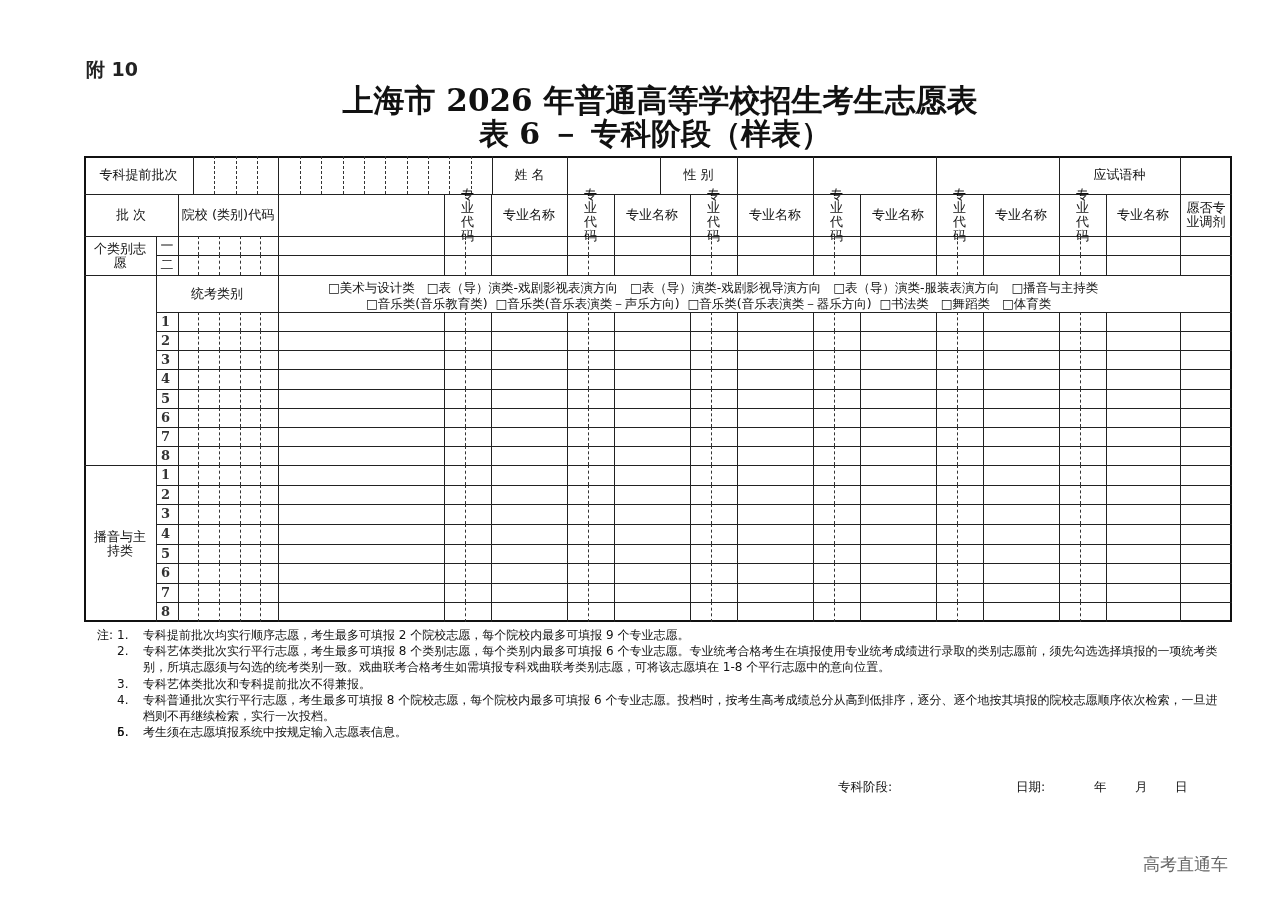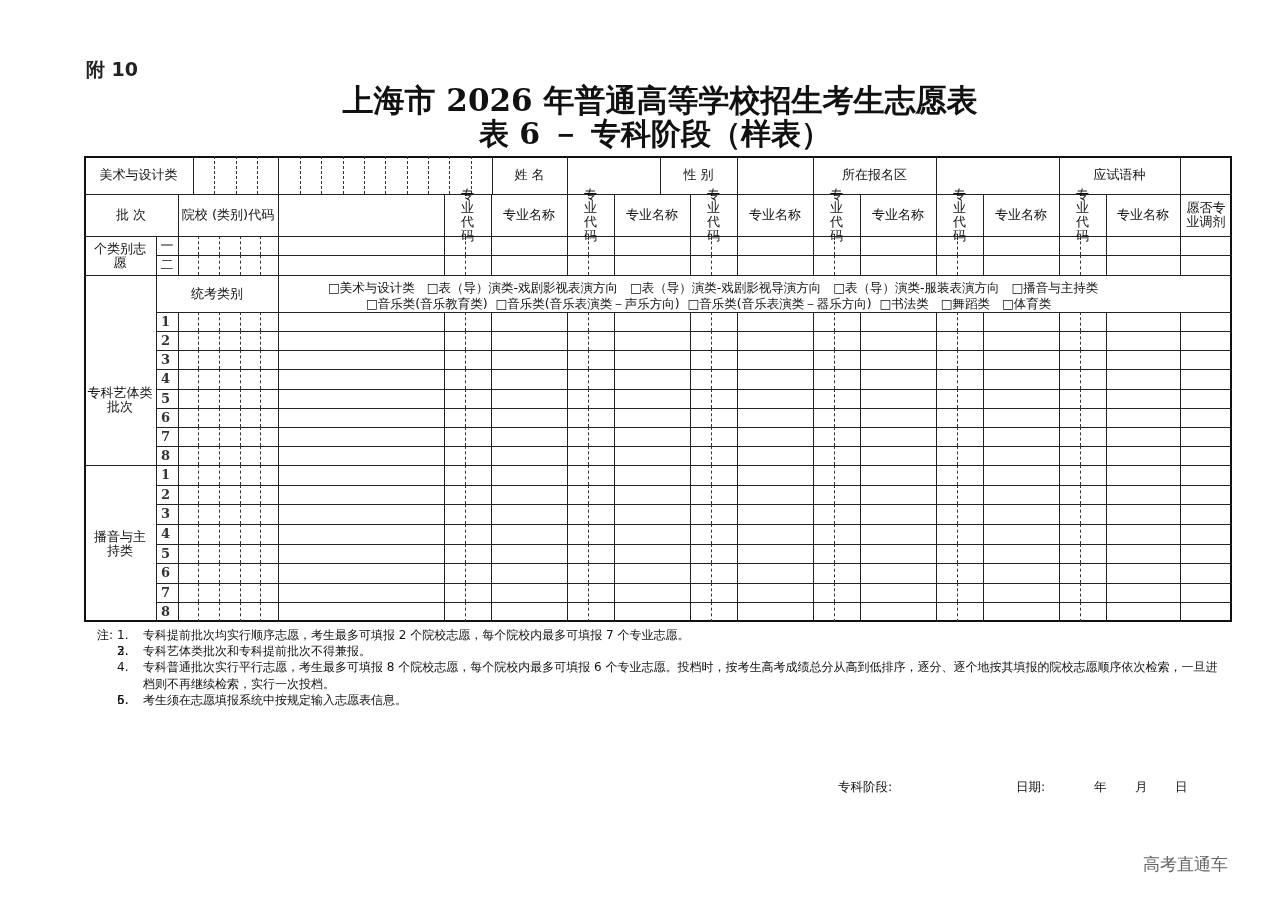--- a/index.html
+++ b/index.html
@@ -32,21 +32,21 @@
 </style>
 </head>
 <body>
 
 <div class="annex">附 10</div>
 <div class="title1">上海市 2026 年普通高等学校招生考生志愿表</div>
 <div class="title2">表 6  － 专科阶段（样表）</div>
 
 <div class="form" id="form">
     <div class="ln h" style="left: -2px; top: 36px; width: 1148px;"></div>
-    <div class="cell" style="left: -2px; top: -2px; width: 109px; height: 38px;">美术与设计类</div>
+    <div class="cell" style="left: -2px; top: -2px; width: 109px; height: 38px;">专科提前批次</div>
     <div class="ln v" style="left: 107px; top: -2px; height: 38px;"></div>
     <div class="vd" style="left: 128.357px; top: -2px; height: 38px;"></div>
     <div class="vd" style="left: 149.714px; top: -2px; height: 38px;"></div>
     <div class="vd" style="left: 171.071px; top: -2px; height: 38px;"></div>
     <div class="vd" style="left: 213.786px; top: -2px; height: 38px;"></div>
     <div class="vd" style="left: 235.143px; top: -2px; height: 38px;"></div>
     <div class="vd" style="left: 256.5px; top: -2px; height: 38px;"></div>
     <div class="vd" style="left: 277.857px; top: -2px; height: 38px;"></div>
     <div class="vd" style="left: 299.214px; top: -2px; height: 38px;"></div>
     <div class="vd" style="left: 320.571px; top: -2px; height: 38px;"></div>
@@ -70,21 +70,20 @@
     <div class="cell" style="left: 363.286px; top: -2px; width: 21.3571px; height: 38px;"></div>
     <div class="cell" style="left: 384.643px; top: -2px; width: 21.3571px; height: 38px;"></div>
     <div class="cell" style="left: 406px; top: -2px; width: 75px; height: 38px;">姓  名</div>
     <div class="ln v" style="left: 481px; top: -2px; height: 38px;"></div>
     <div class="cell" style="left: 481px; top: -2px; width: 93px; height: 38px;"></div>
     <div class="ln v" style="left: 574px; top: -2px; height: 38px;"></div>
     <div class="cell" style="left: 574px; top: -2px; width: 77px; height: 38px;">性  别</div>
     <div class="ln v" style="left: 651px; top: -2px; height: 38px;"></div>
     <div class="cell" style="left: 651px; top: -2px; width: 76px; height: 38px;"></div>
     <div class="ln v" style="left: 727px; top: -2px; height: 38px;"></div>
-    <div class="cell" style="left: 727px; top: -2px; width: 123px; height: 38px;">所在报名区</div>
     <div class="ln v" style="left: 850px; top: -2px; height: 38px;"></div>
     <div class="cell" style="left: 850px; top: -2px; width: 123px; height: 38px;"></div>
     <div class="ln v" style="left: 973px; top: -2px; height: 38px;"></div>
     <div class="cell" style="left: 973px; top: -2px; width: 121px; height: 38px;">应试语种</div>
     <div class="ln v" style="left: 1094px; top: -2px; height: 38px;"></div>
     <div class="cell" style="left: 1094px; top: -2px; width: 52px; height: 38px;"></div>
     <div class="ln h" style="left: -2px; top: 78px; width: 1148px;"></div>
     <div class="cell" style="left: -2px; top: 36px; width: 94px; height: 42px;">批  次</div>
     <div class="ln v" style="left: 92px; top: 36px; height: 42px;"></div>
     <div class="cell" style="left: 92px; top: 36px; width: 100px; height: 42px;">院校 (类别)代码</div>
@@ -203,23 +202,20 @@
     <div class="cell" style="left: 973px; top: 97px; width: 47px; height: 20px;"></div>
     <div class="cell" style="left: 1020px; top: 97px; width: 74px; height: 20px;"></div>
     <div class="ln v" style="left: 1094px; top: 97px; height: 20px;"></div>
     <div class="cell" style="left: 1094px; top: 97px; width: 52px; height: 20px;"></div>
     <div class="ln h" style="left: 70px; top: 154px; width: 1076px;"></div>
     <div class="ln v" style="left: 70px; top: 117px; height: 37px;"></div>
     <div class="cell" style="left: 70px; top: 117px; width: 122px; height: 37px;">统考类别</div>
     <div class="ln v" style="left: 192px; top: 117px; height: 37px;"></div>
     <div class="cats" style="left: 242px; top: 122px;">□美术与设计类   □表（导）演类-戏剧影视表演方向   □表（导）演类-戏剧影视导演方向   □表（导）演类-服装表演方向   □播音与主持类</div>
     <div class="cats" style="left: 280px; top: 138px;">□音乐类(音乐教育类)  □音乐类(音乐表演类－声乐方向)  □音乐类(音乐表演类－器乐方向)  □书法类   □舞蹈类   □体育类</div>
-    <div class="cell" style="left: -2px; top: 117px; width: 72px; height: 190px;">
-      <span style="width: 72px; display: inline-block; margin-top: 60px;">专科艺体类批次</span>
-    </div>
     <div class="ln v" style="left: 70px; top: 154px; height: 19px;"></div>
     <div class="cell num" style="left: 70px; top: 154px; width: 22px; height: 19px; justify-content: flex-start; padding-left: 5px; box-sizing: border-box;">1</div>
     <div class="ln v" style="left: 92px; top: 154px; height: 19px;"></div>
     <div class="vd" style="left: 112px; top: 154px; height: 19px;"></div>
     <div class="vd" style="left: 133px; top: 154px; height: 19px;"></div>
     <div class="vd" style="left: 154px; top: 154px; height: 19px;"></div>
     <div class="vd" style="left: 174px; top: 154px; height: 19px;"></div>
     <div class="ln v" style="left: 192px; top: 154px; height: 19px;"></div>
     <div class="cell" style="left: 92px; top: 154px; width: 100px; height: 19px;"></div>
     <div class="cell" style="left: 192px; top: 154px; width: 166px; height: 19px;"></div>
@@ -899,22 +895,22 @@
     <div class="ln v" style="left: 973px; top: 444px; height: 20px;"></div>
     <div class="vd" style="left: 994px; top: 444px; height: 20px;"></div>
     <div class="ln v" style="left: 1020px; top: 444px; height: 20px;"></div>
     <div class="cell" style="left: 973px; top: 444px; width: 47px; height: 20px;"></div>
     <div class="cell" style="left: 1020px; top: 444px; width: 74px; height: 20px;"></div>
     <div class="ln v" style="left: 1094px; top: 444px; height: 20px;"></div>
     <div class="cell" style="left: 1094px; top: 444px; width: 52px; height: 20px;"></div>
   </div>
 
 <div class="notes" id="notes">
-    <div class="note" style="padding-left: 46px; width: 1085px;"><span class="nlabel" style="left: 0px;">注:</span><span class="nlabel" style="left: 20px;">1.</span><span>专科提前批次均实行顺序志愿，考生最多可填报 2 个院校志愿，每个院校内最多可填报 7 个专业志愿。</span></div>
-    <div class="note" style="padding-left: 46px; width: 1085px;"><span class="nlabel" style="left: 20px;">2.</span></div>
+    <div class="note" style="padding-left: 46px; width: 1085px;"><span class="nlabel" style="left: 0px;">注:</span><span class="nlabel" style="left: 20px;">1.</span><span>专科提前批次均实行顺序志愿，考生最多可填报 2 个院校志愿，每个院校内最多可填报 9 个专业志愿。</span></div>
+    <div class="note" style="padding-left: 46px; width: 1085px;"><span class="nlabel" style="left: 20px;">2.</span><span>专科艺体类批次实行平行志愿，考生最多可填报 8 个类别志愿，每个类别内最多可填报 6 个专业志愿。专业统考合格考生在填报使用专业统考成绩进行录取的类别志愿前，须先勾选选择填报的一项统考类别，所填志愿须与勾选的统考类别一致。戏曲联考合格考生如需填报专科戏曲联考类别志愿，可将该志愿填在 1-8 个平行志愿中的意向位置。</span></div>
     <div class="note" style="padding-left: 46px; width: 1085px;"><span class="nlabel" style="left: 20px;">3.</span><span>专科艺体类批次和专科提前批次不得兼报。</span></div>
     <div class="note" style="padding-left: 46px; width: 1085px;"><span class="nlabel" style="left: 20px;">4.</span><span>专科普通批次实行平行志愿，考生最多可填报 8 个院校志愿，每个院校内最多可填报 6 个专业志愿。投档时，按考生高考成绩总分从高到低排序，逐分、逐个地按其填报的院校志愿顺序依次检索，一旦进档则不再继续检索，实行一次投档。</span></div>
     <div class="note" style="padding-left: 46px; width: 1085px;"><span class="nlabel" style="left: 20px;">5.</span></div>
     <div class="note" style="padding-left: 46px; width: 1085px;"><span class="nlabel" style="left: 20px;">6.</span><span>考生须在志愿填报系统中按规定输入志愿表信息。</span></div>
   </div>
 
 <div class="sig" style="left:838px;">专科阶段:</div>
 <div class="sig" style="left:1016px;">日期:</div>
 <div class="sig" style="left:1094px;">年</div>
 <div class="sig" style="left:1135px;">月</div>

